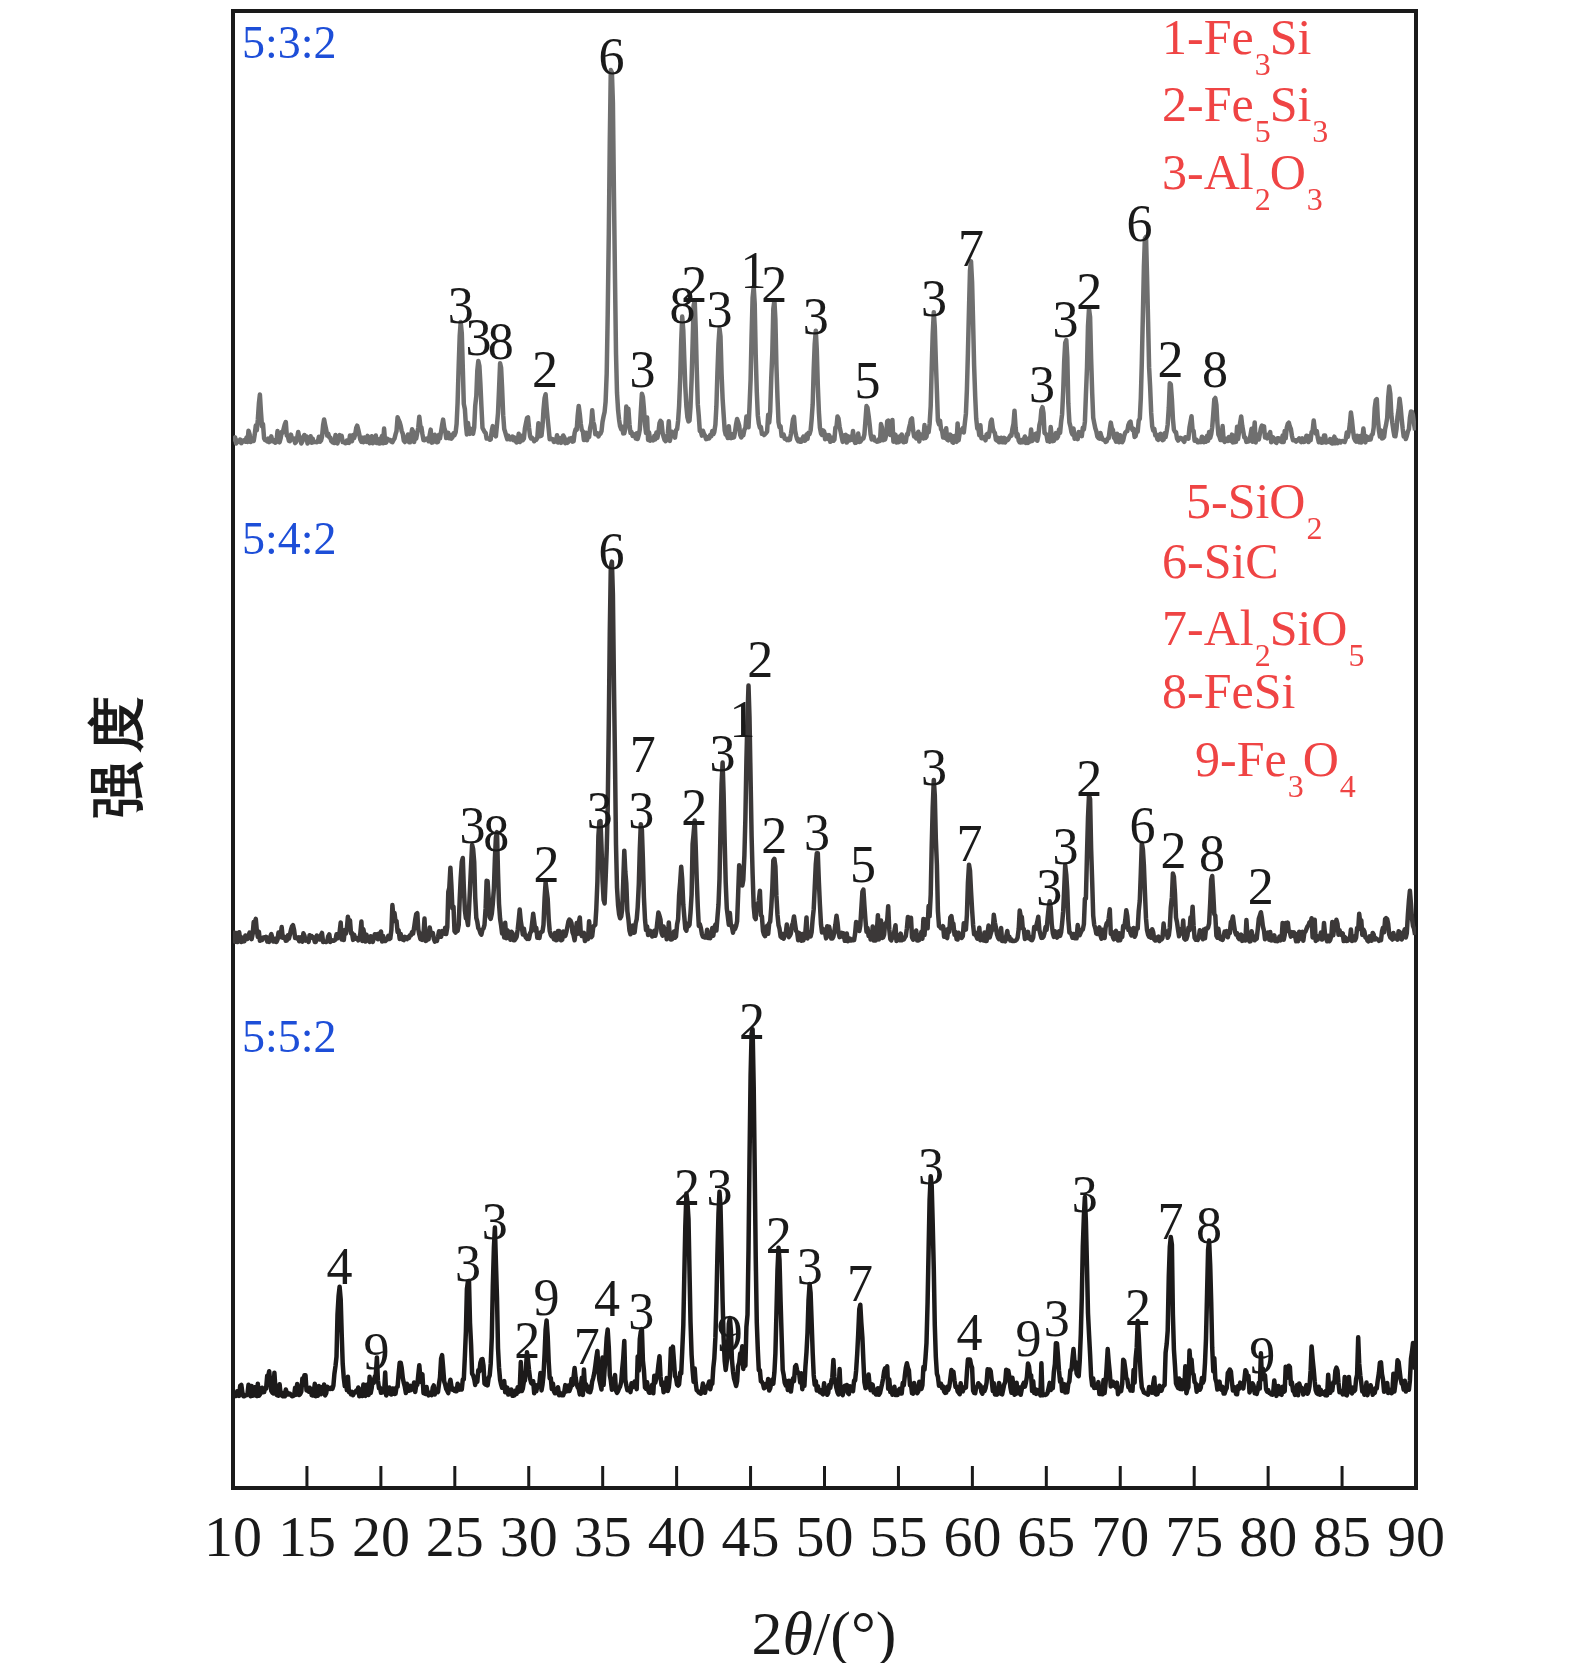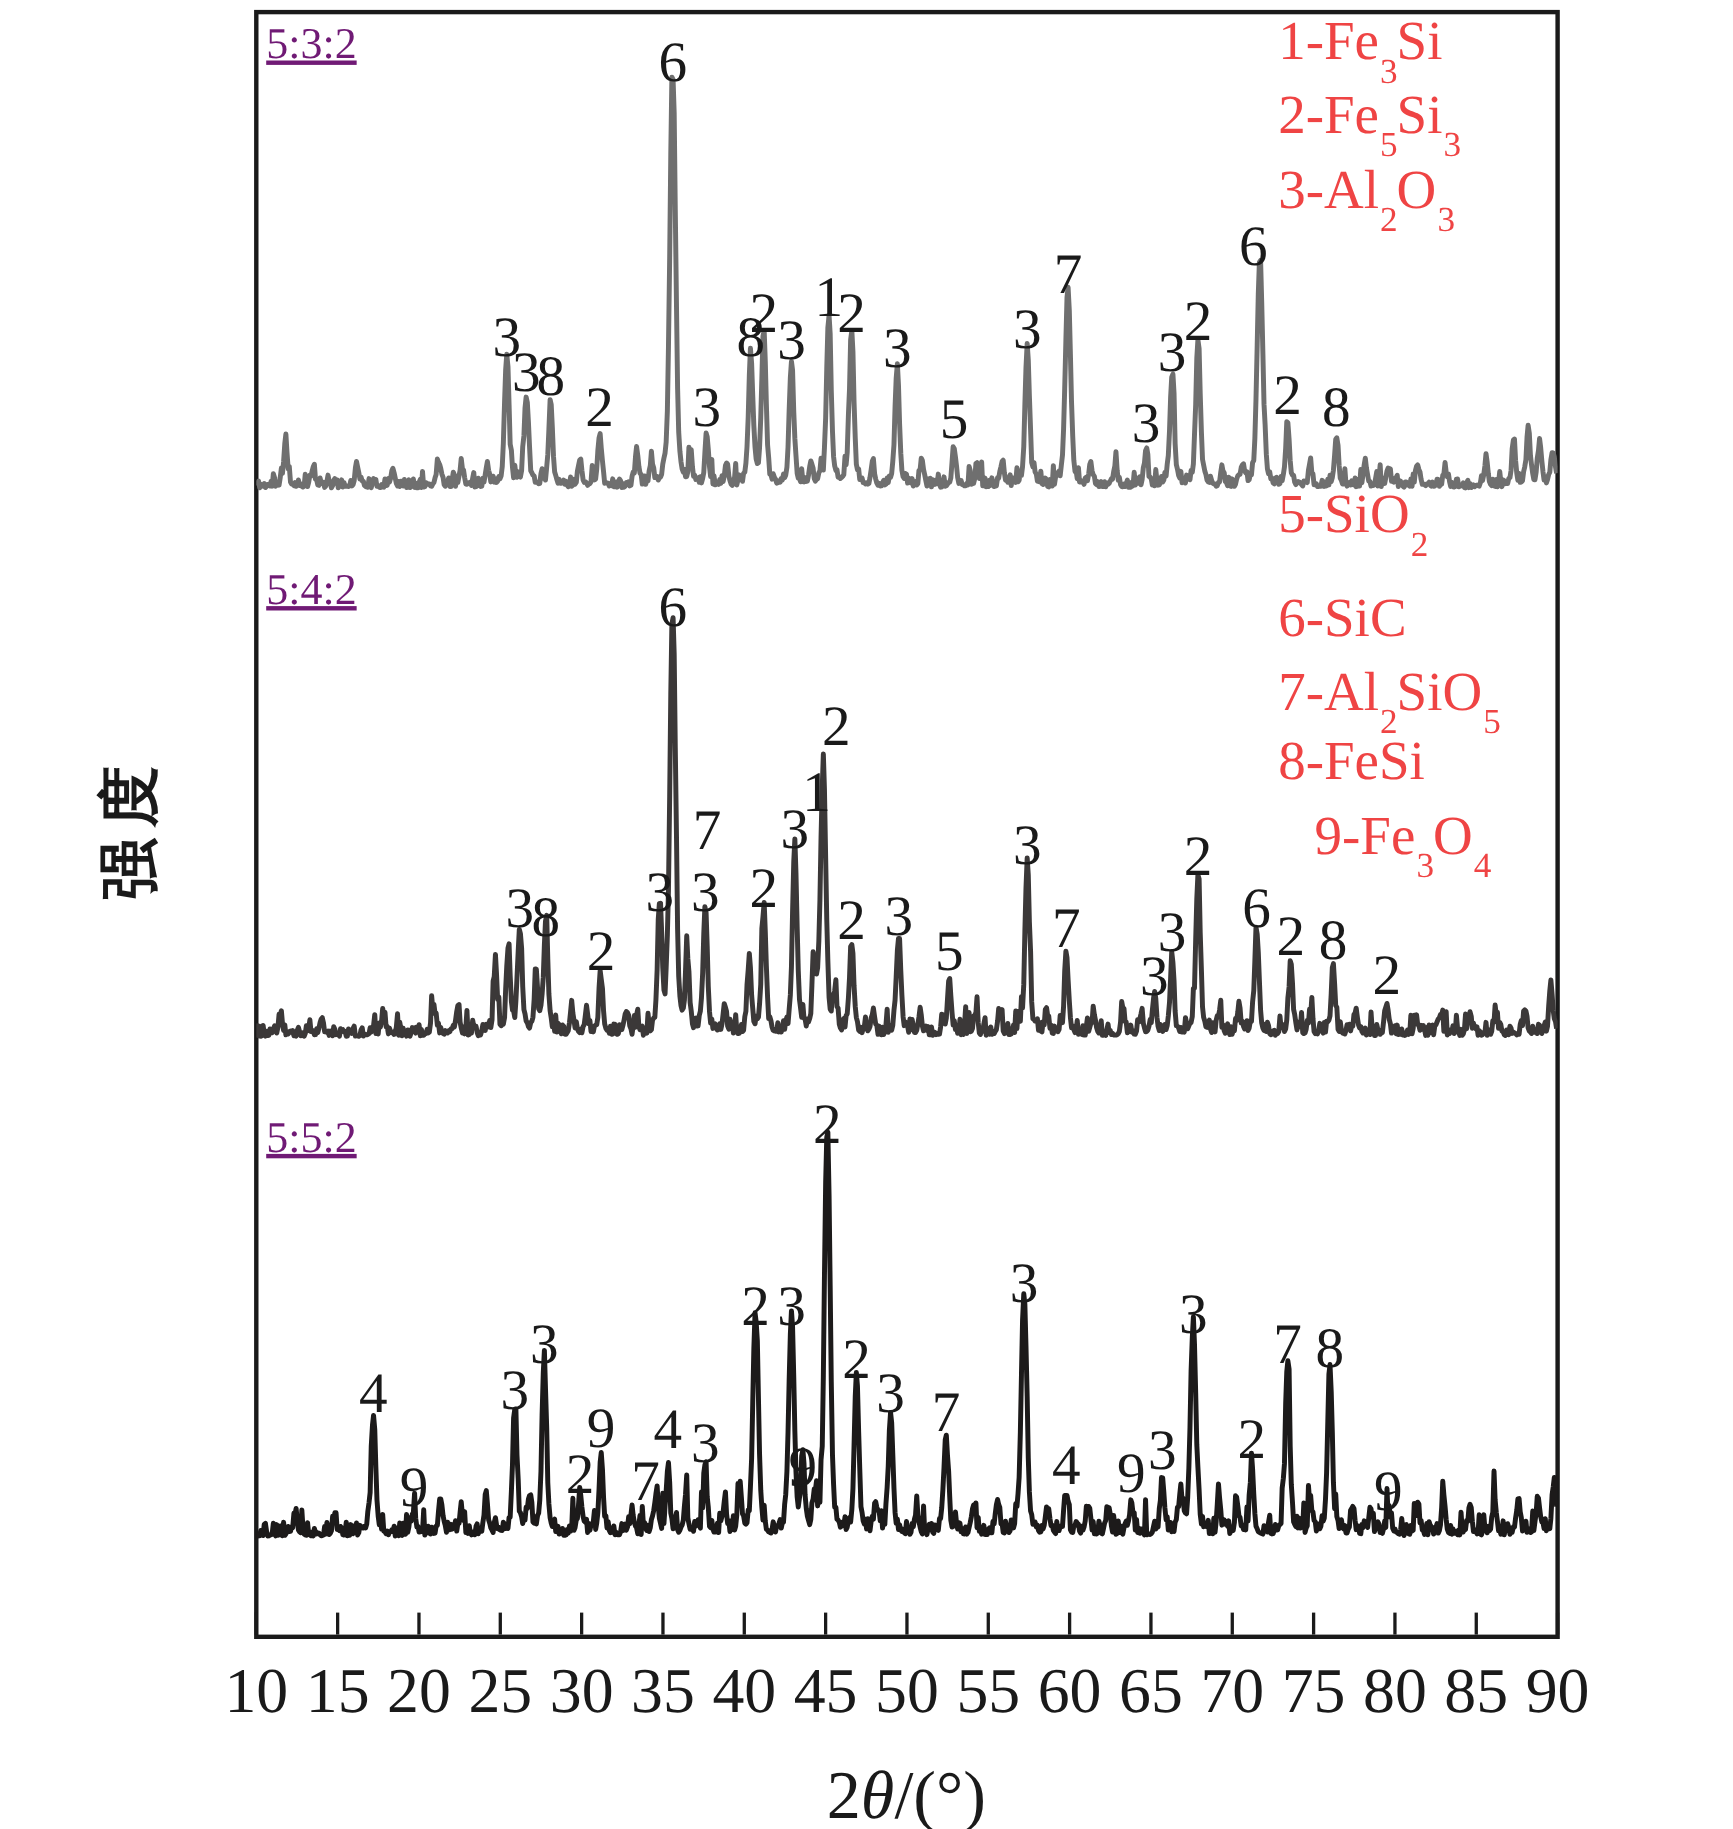--- a/index.html
+++ b/index.html
@@ -2,23 +2,22 @@
 <html><head>
 <meta charset="utf-8">
 <style>
   html,body{margin:0;padding:0;background:#ffffff;}
   #figure{
     position:relative;width:1575px;height:1663px;background:#ffffff;
     font-family:"Liberation Serif","DejaVu Serif",serif;color:#1a1a1a;overflow:hidden;
   }
   #plot-svg{position:absolute;left:0;top:0;}
   .panel-ratio-label{
-    position:absolute;left:242px;font-size:40px;color:#701a75;line-height:1;
+    position:absolute;left:242px;font-size:46px;color:#1d4ed8;line-height:1;
     font-family:"Liberation Serif","DejaVu Serif",serif;
-    text-decoration:underline;
   }
   #ratio-top{top:20px;}
   #ratio-mid{top:516px;}
   #ratio-bot{top:1014px;}
   #y-axis-title{
     position:absolute;left:118px;top:752px;font-size:56px;letter-spacing:10px;
     transform:translate(-50%,-50%) rotate(-90deg);white-space:nowrap;
     font-family:"DejaVu Sans","Liberation Sans",sans-serif;font-weight:600;
   }
   #x-axis-title{
@@ -154,19 +153,19 @@
   <div class="panel-ratio-label" id="ratio-bot">5:5:2</div>
 
   <div id="y-axis-title">强度</div>
 
   <div id="x-axis-title"><span>2</span><span class="theta">θ</span><span>/(°)</span></div>
 
   <div id="legend">
       <div class="legend-line" style="top: 12px;"><span>1-Fe</span><sub>3</sub><span>Si</span></div>
       <div class="legend-line" style="top: 79px;"><span>2-Fe</span><sub>5</sub><span>Si</span><sub>3</sub></div>
       <div class="legend-line" style="top: 147px;"><span>3-Al</span><sub>2</sub><span>O</span><sub>3</sub></div>
-      <div class="legend-line" style="top: 442px;"><span>5-SiO</span><sub>2</sub></div>
+      <div class="legend-line" style="top: 476px; margin-left: 24px;"><span>5-SiO</span><sub>2</sub></div>
       <div class="legend-line" style="top: 536px;"><span>6-SiC</span></div>
       <div class="legend-line" style="top: 603px;"><span>7-Al</span><sub>2</sub><span>SiO</span><sub>5</sub></div>
       <div class="legend-line" style="top: 666px;"><span>8-FeSi</span></div>
       <div class="legend-line" style="top: 734px; margin-left: 33px;"><span>9-Fe</span><sub>3</sub><span>O</span><sub>4</sub></div>
     </div>
 </div>
 
 </body></html>

